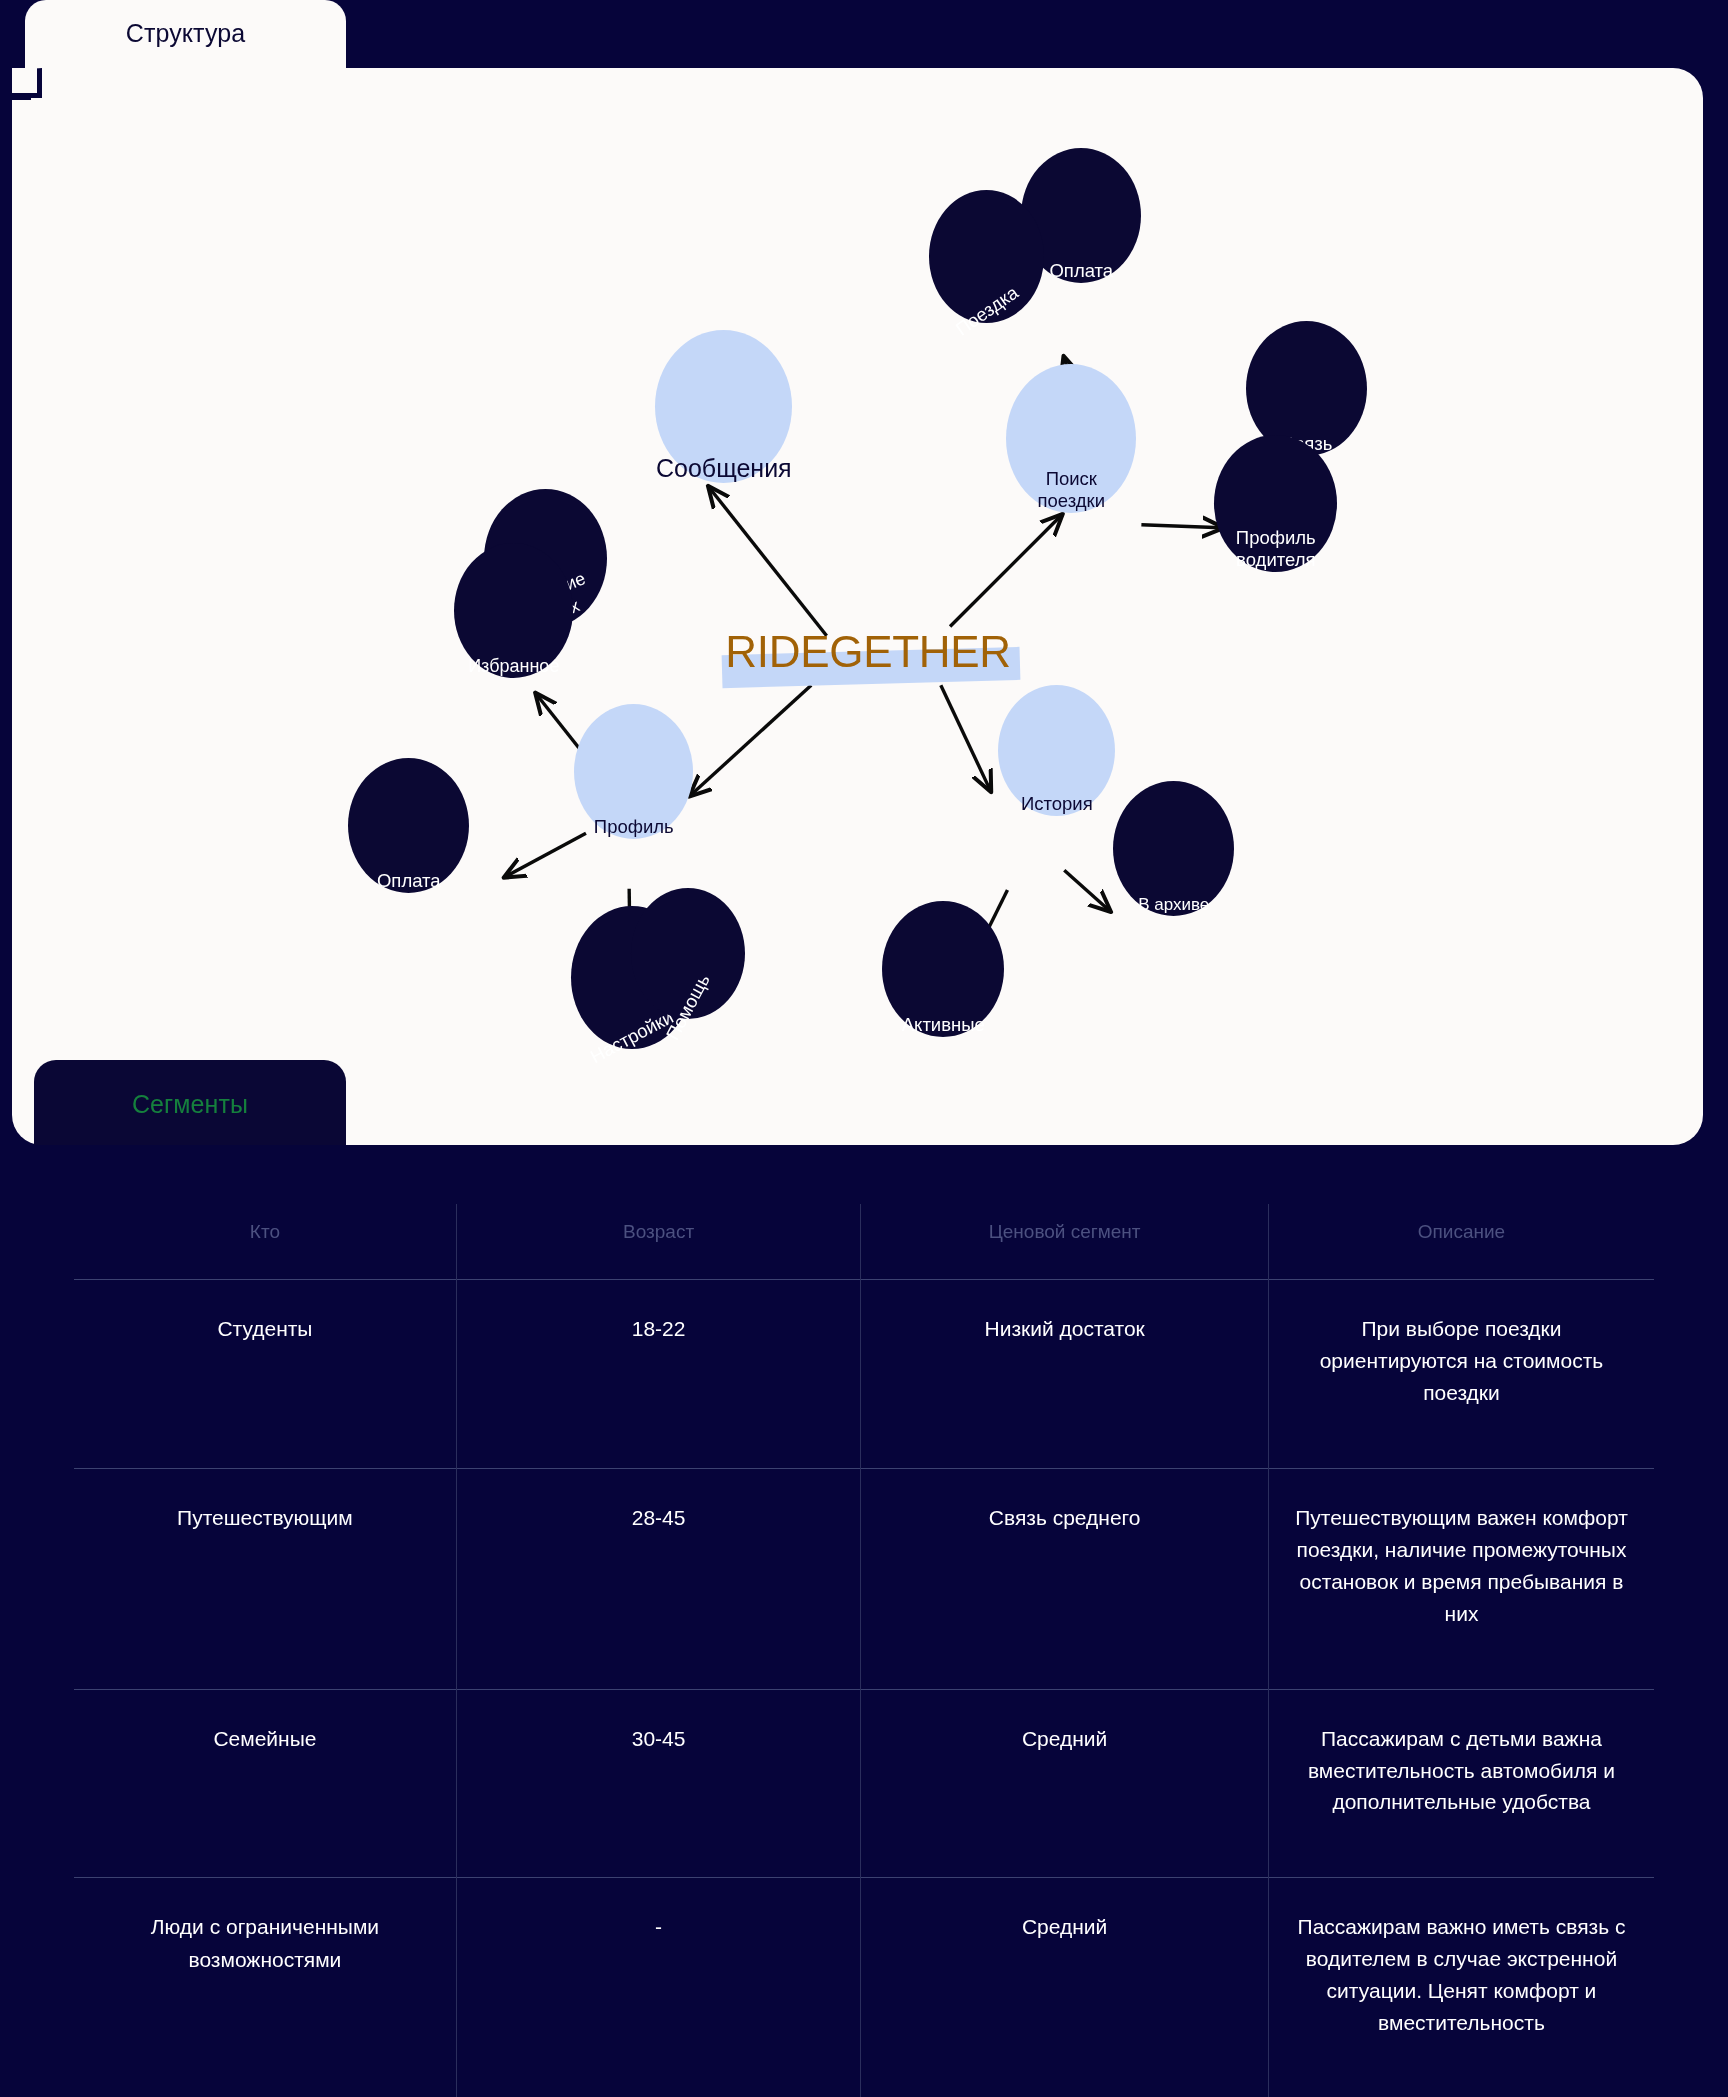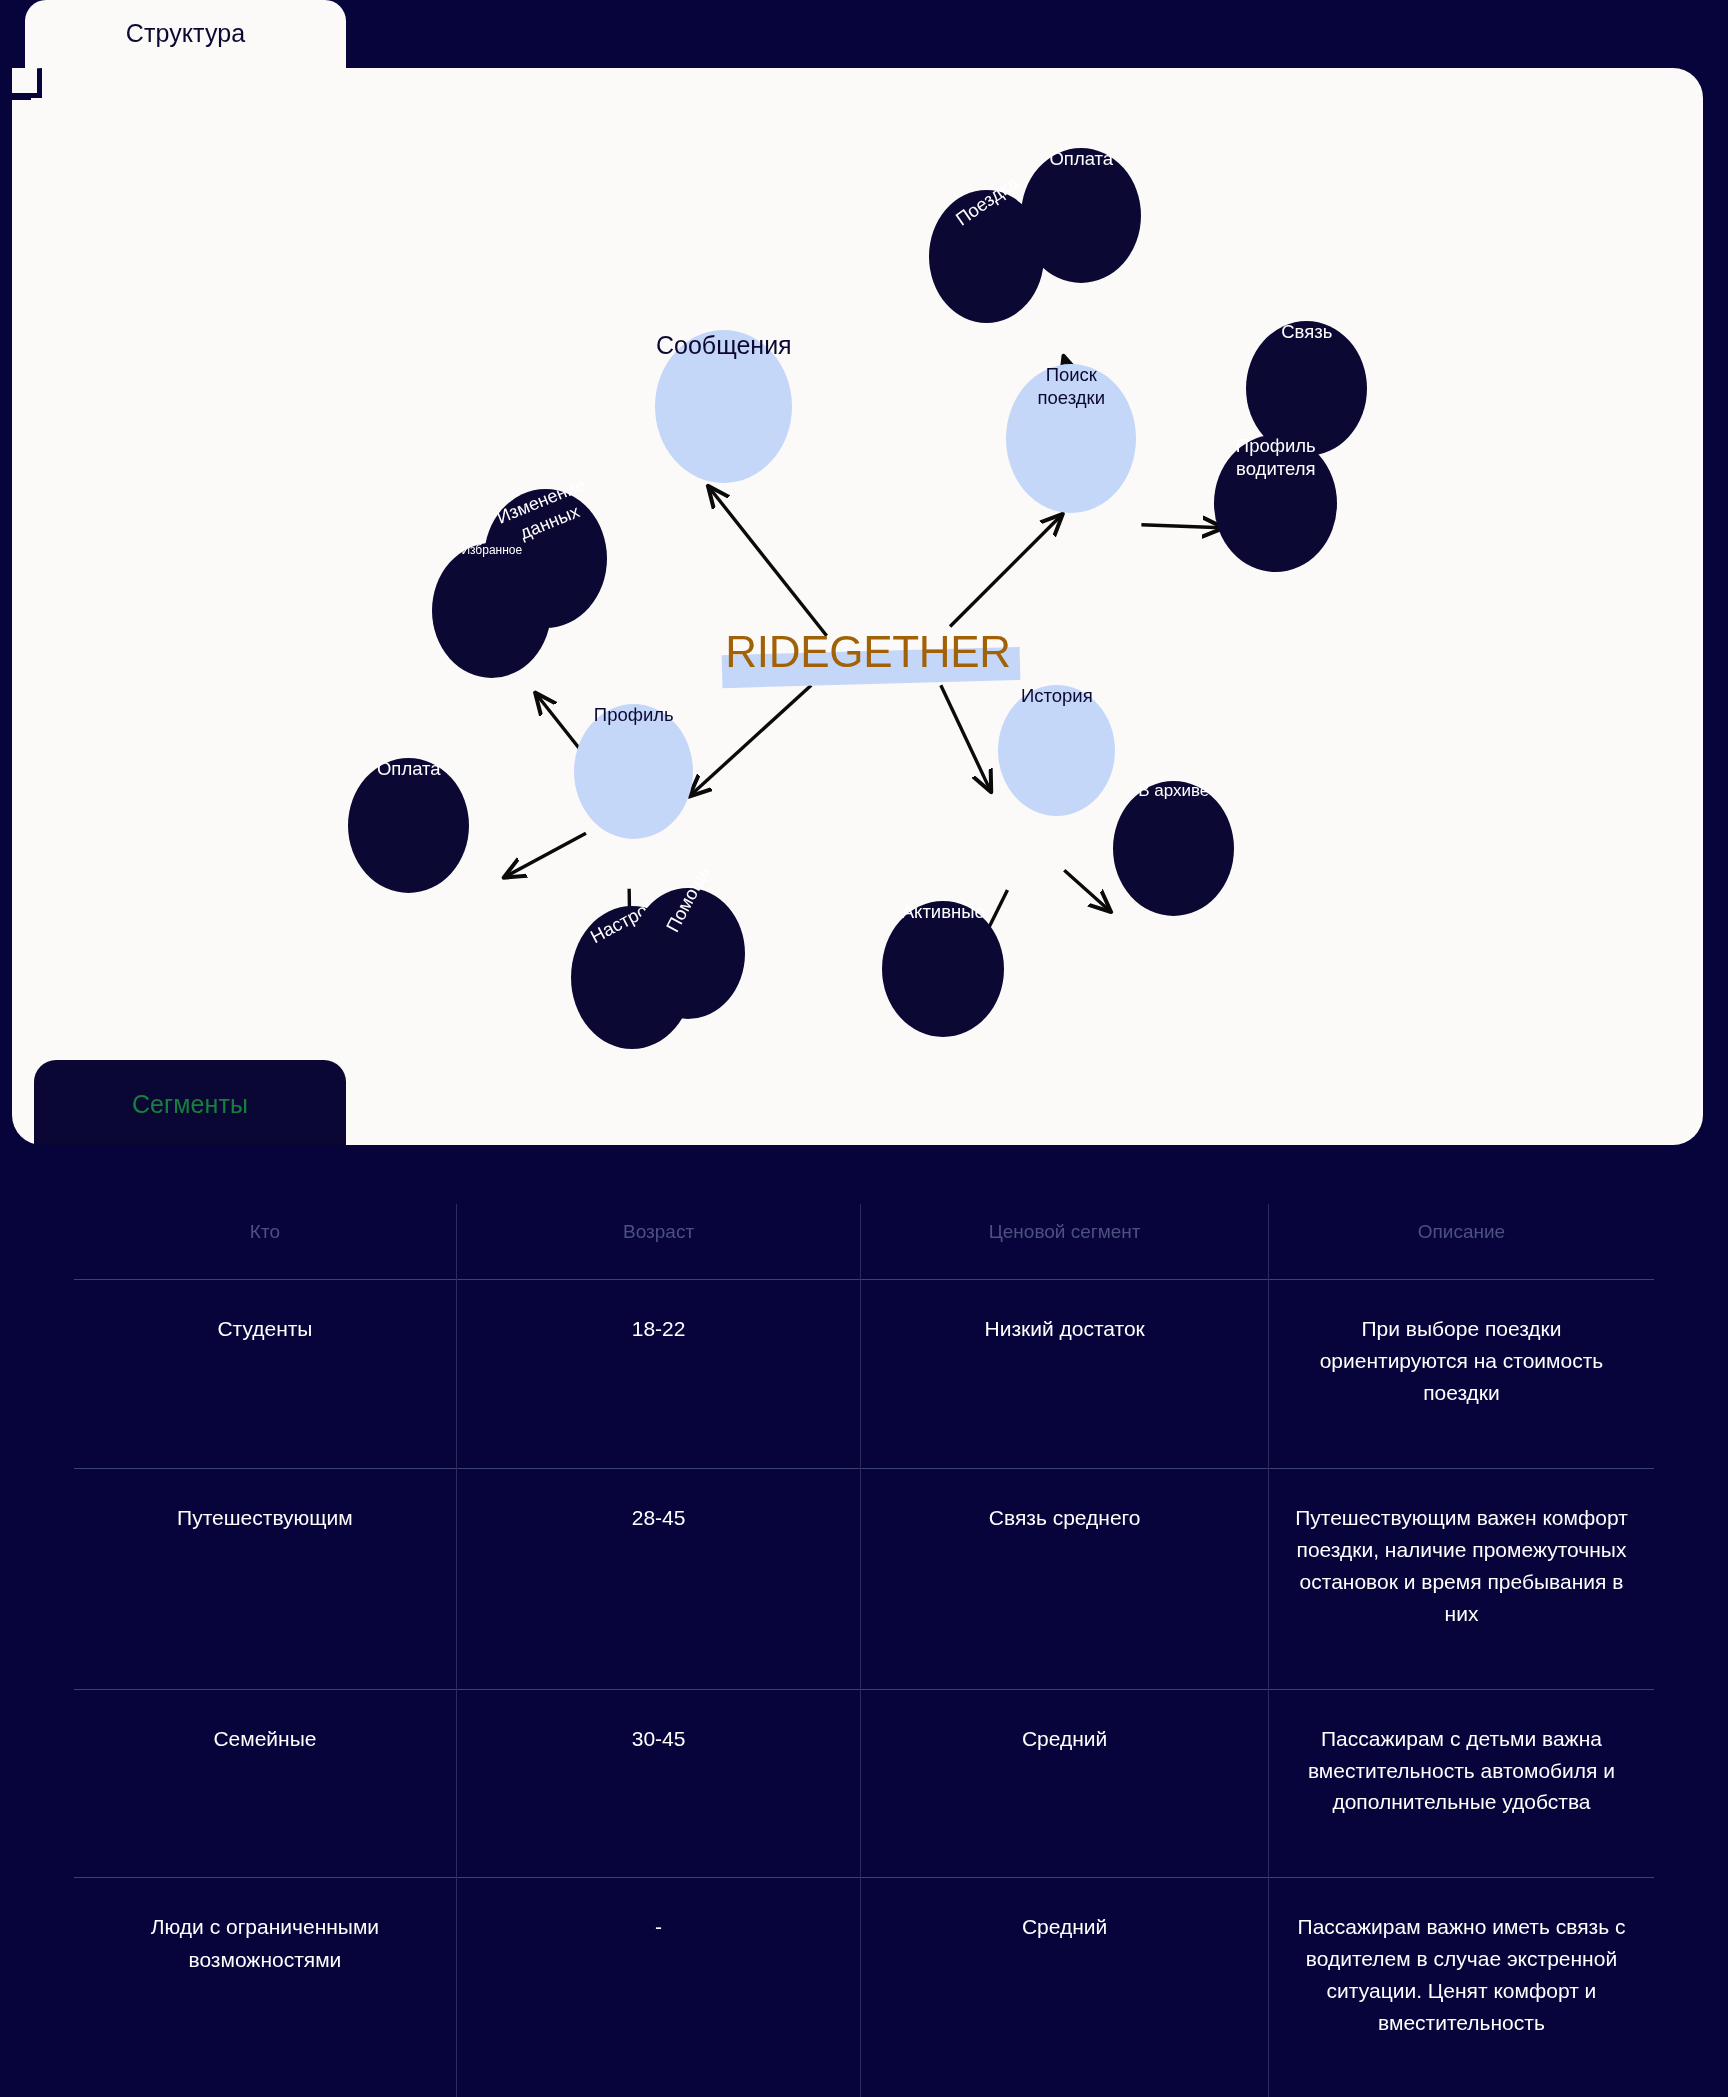--- a/index.html
+++ b/index.html
@@ -117,21 +117,21 @@
   .mm-svg {
     position: absolute;
     left: 0; top: 0;
     width: 1691px; height: 1077px;
     pointer-events: none;
   }
 
   .node {
     position: absolute;
     display: flex;
-    align-items: flex-start;
+    align-items: flex-end;
     justify-content: center;
     border-radius: 50%;
     text-align: center;
     line-height: 1.22;
     user-select: none;
   }
   .node-dark {
     background: #0B0833;
     color: #FFFFFF;
   }
@@ -283,21 +283,21 @@
     <div class="node node-dark" style="left:1202px; top:367px; width:123px; height:137px; font-size:18.5px; white-space:pre-line;">
       <span>Профиль
 водителя</span>
     </div>
 
     <div class="node node-dark" style="left:472px; top:421px; width:123px; height:139px; font-size:18px; white-space:pre-line;">
       <span style="transform:rotate(-22deg); line-height:1.25;">Изменение
 данных</span>
     </div>
 
-    <div class="node node-dark" style="left:420px; top:475px; width:119px; height:135px; font-size:12px;">
+    <div class="node node-dark" style="left:442px; top:475px; width:119px; height:135px; font-size:18px;">
       <span>Избранное</span>
     </div>
 
     <div class="node node-light" style="left:562px; top:636px; width:119px; height:135px; font-size:18.5px;">
       <span>Профиль</span>
     </div>
 
     <div class="node node-light" style="left:986px; top:617px; width:117px; height:131px; font-size:18.5px;">
       <span>История</span>
     </div>

